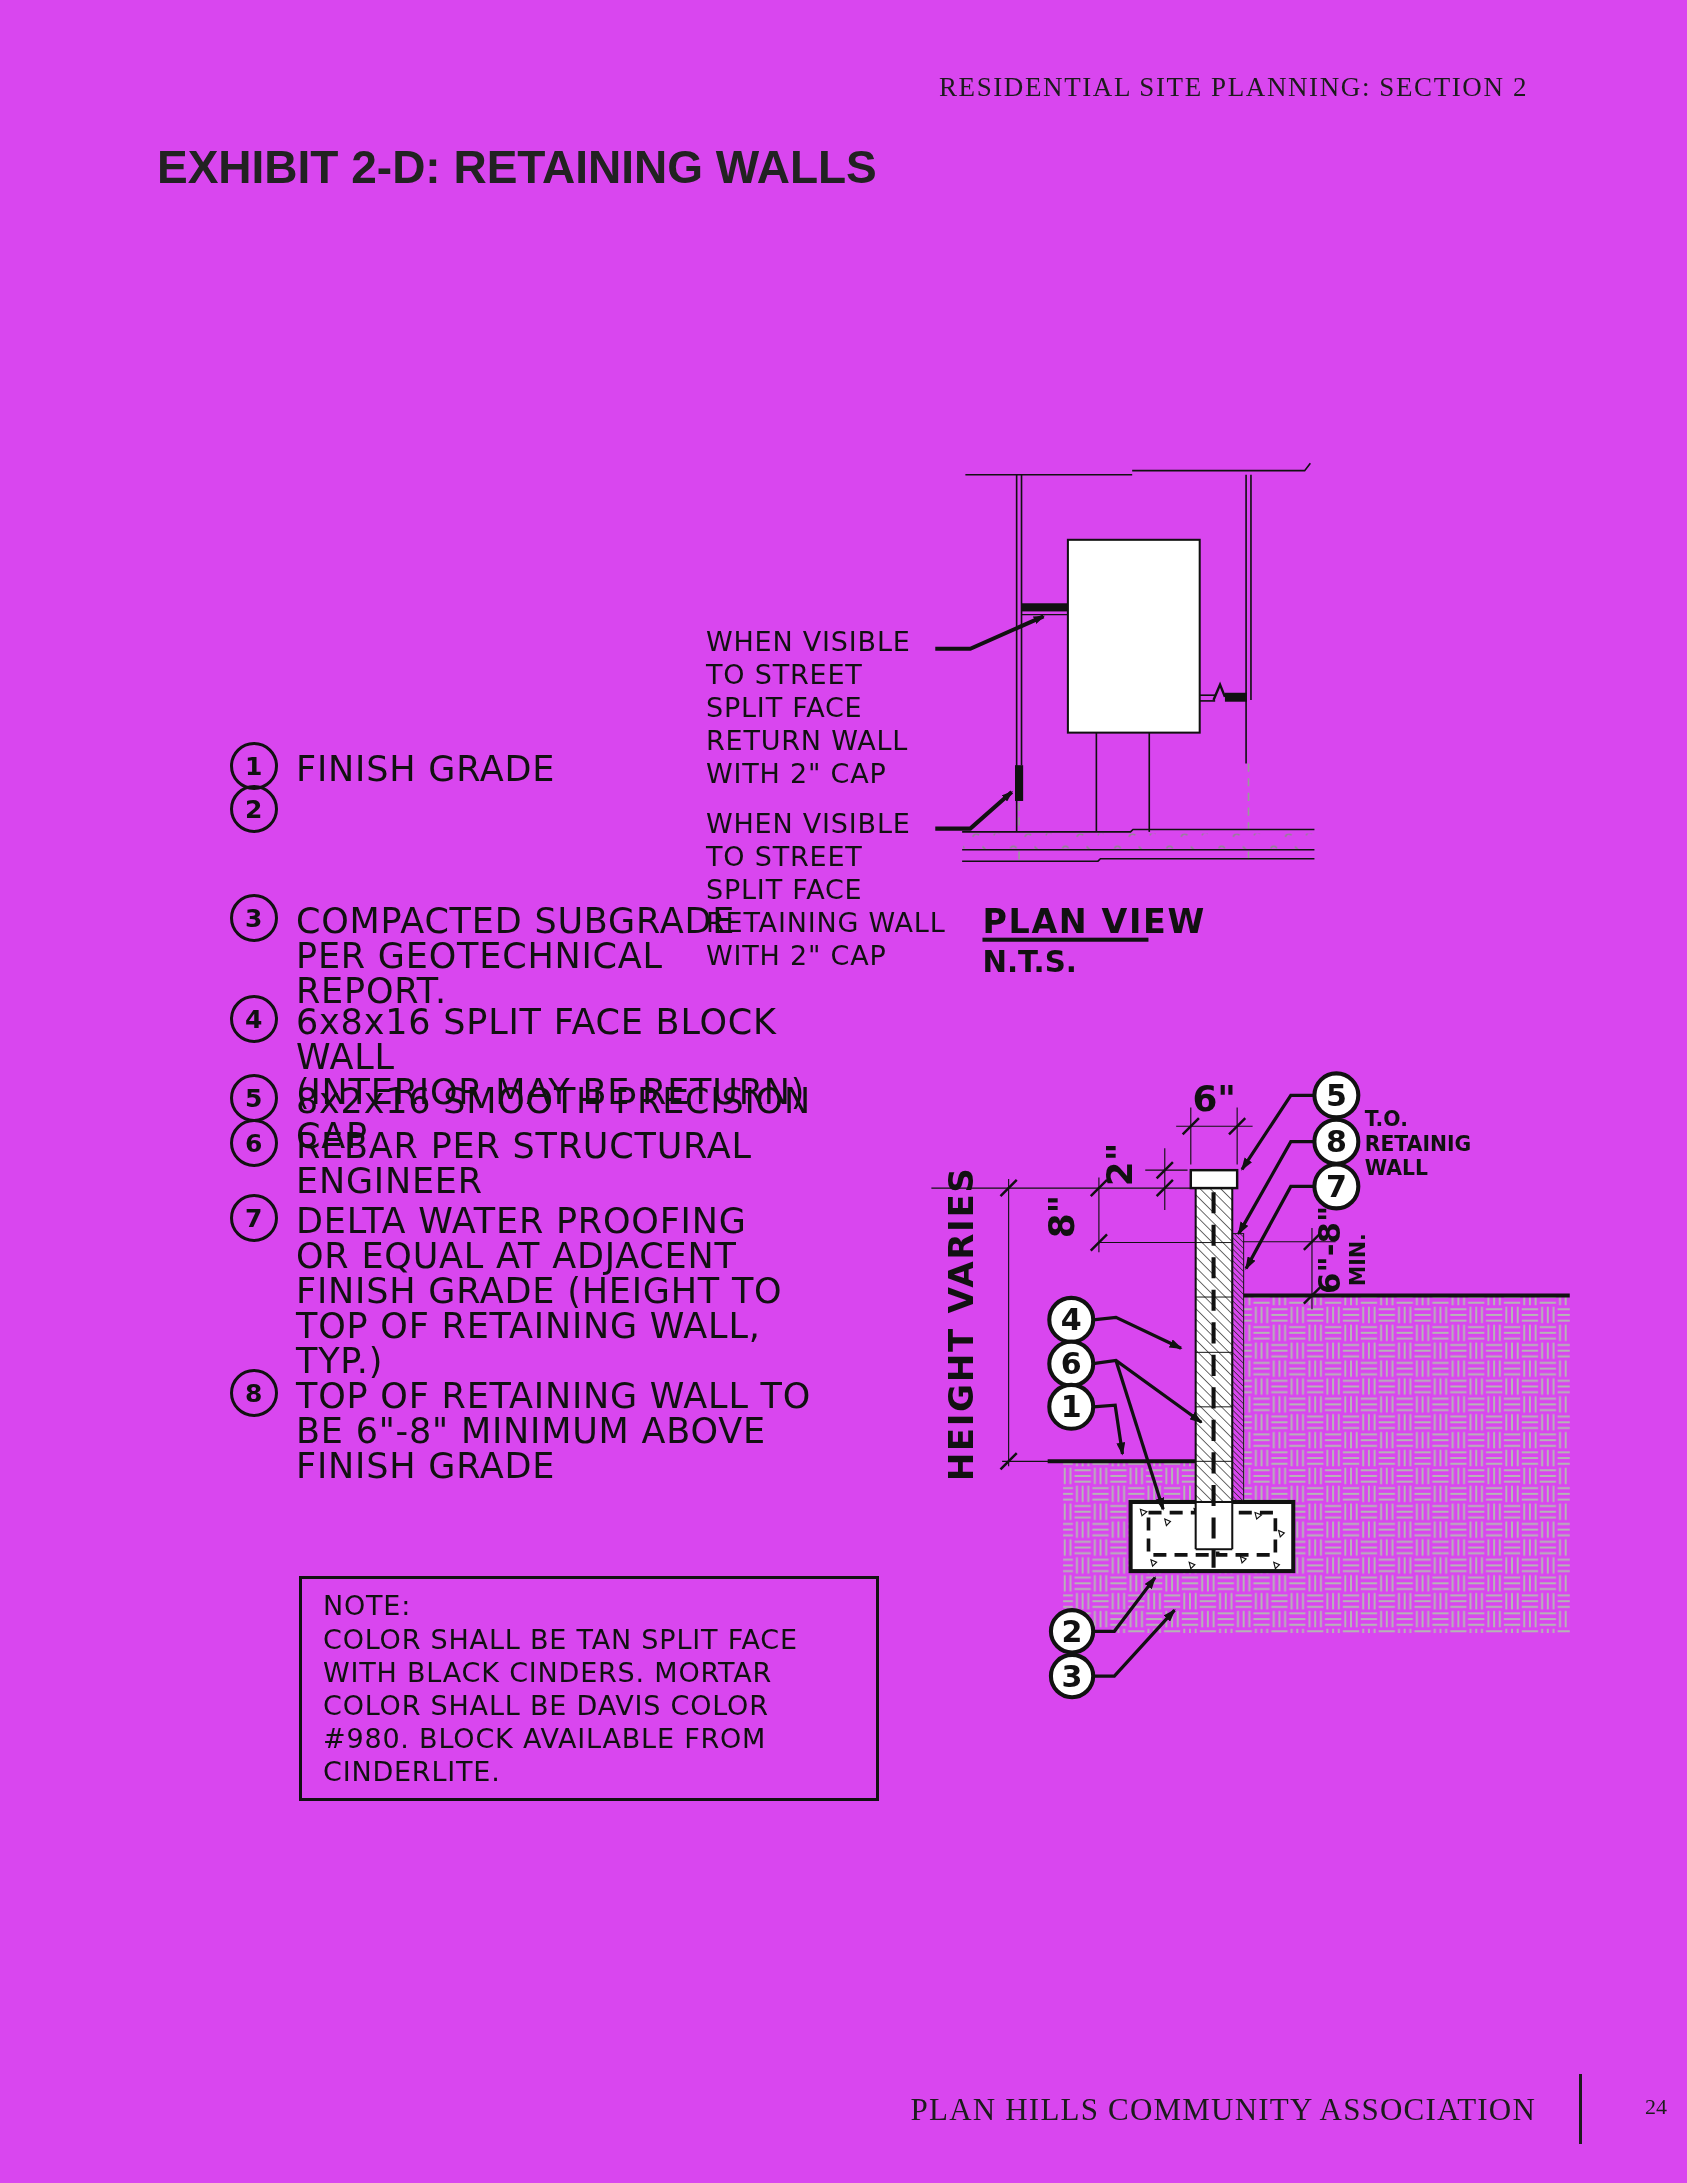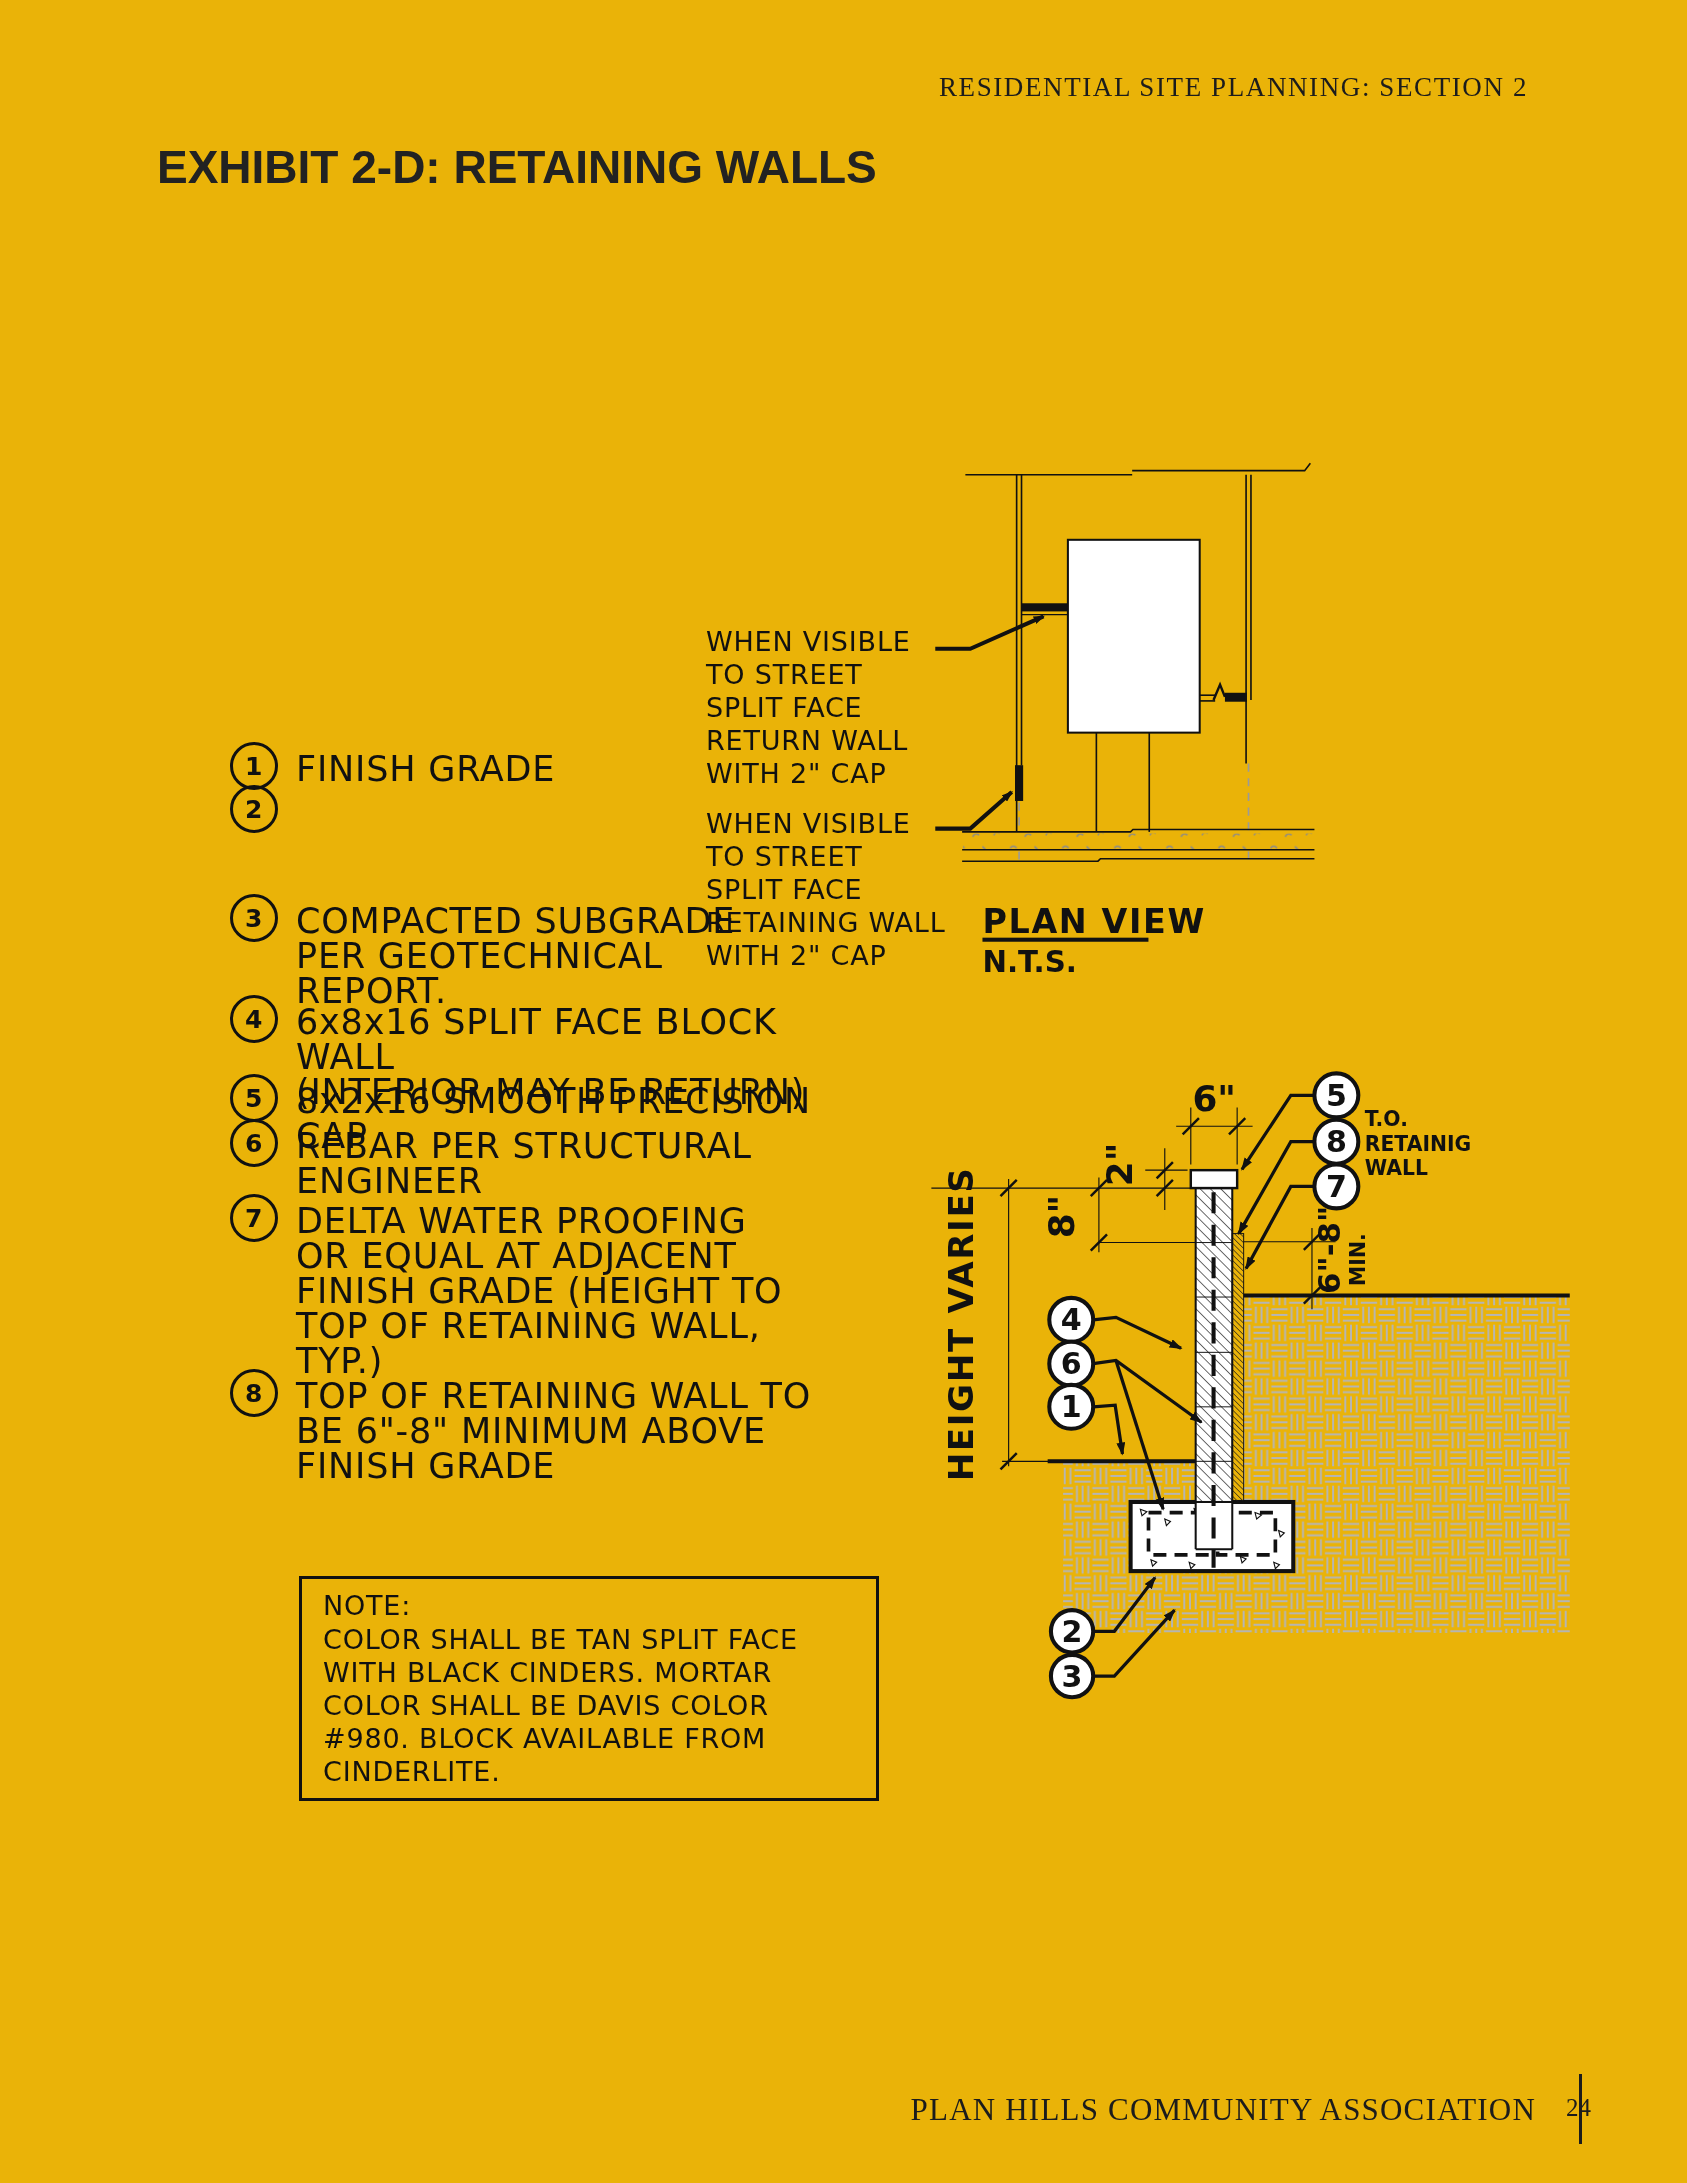--- a/index.html
+++ b/index.html
@@ -1,28 +1,28 @@
 <!DOCTYPE html>
 <html style="font-size:13px"><head>
 <meta charset="utf-8">
 <style>
   html,body{margin:0;padding:0;background:#e8e8e8;}
   .page{
-    position:relative; width:1687px; height:2183px; background:#eab308;
+    position:relative; width:1687px; height:2183px; background:#d946ef;
     overflow:hidden; color:#1c1c1c;
     font-family:"Liberation Sans", sans-serif;
   }
   .abs{position:absolute;}
   .serif{font-family:"Liberation Serif", serif;}
   
   .header-text{top:72px; right:159px; font-size:27px; letter-spacing:1.6px; font-weight:500;}
   .page-title{left:157px; top:124px; font-size:46px; font-weight:bold; letter-spacing:0px; color:#222;margin-top:16px;}
   .footer-org{top:2092px; right:151px; font-size:31px; letter-spacing:1.2px;}
   .footer-divider{left:1579px; top:2074px; width:3.3px; height:70px; background:#1c1c1c;}
-  .footer-page-number{left:1566px; top:2094px; font-size:25px;}
+  .footer-page-number{left:1645px; top:2094px; font-size:22px;}
   
   .hand{font-family:"DejaVu Sans", sans-serif; font-weight:normal; letter-spacing:0.8px; color:#111;}
   .ws{white-space:pre-line;}
   
   .legend-item{position:absolute; left:230px; display:flex; align-items:flex-start;}
   .legend-bubble{
     flex:0 0 auto; width:42px; height:42px; border:3.3px solid #111; border-radius:50%;
     display:flex; align-items:center; justify-content:center;
     font-size:25px; font-weight:bold; margin-top:-1.6px;
   }

